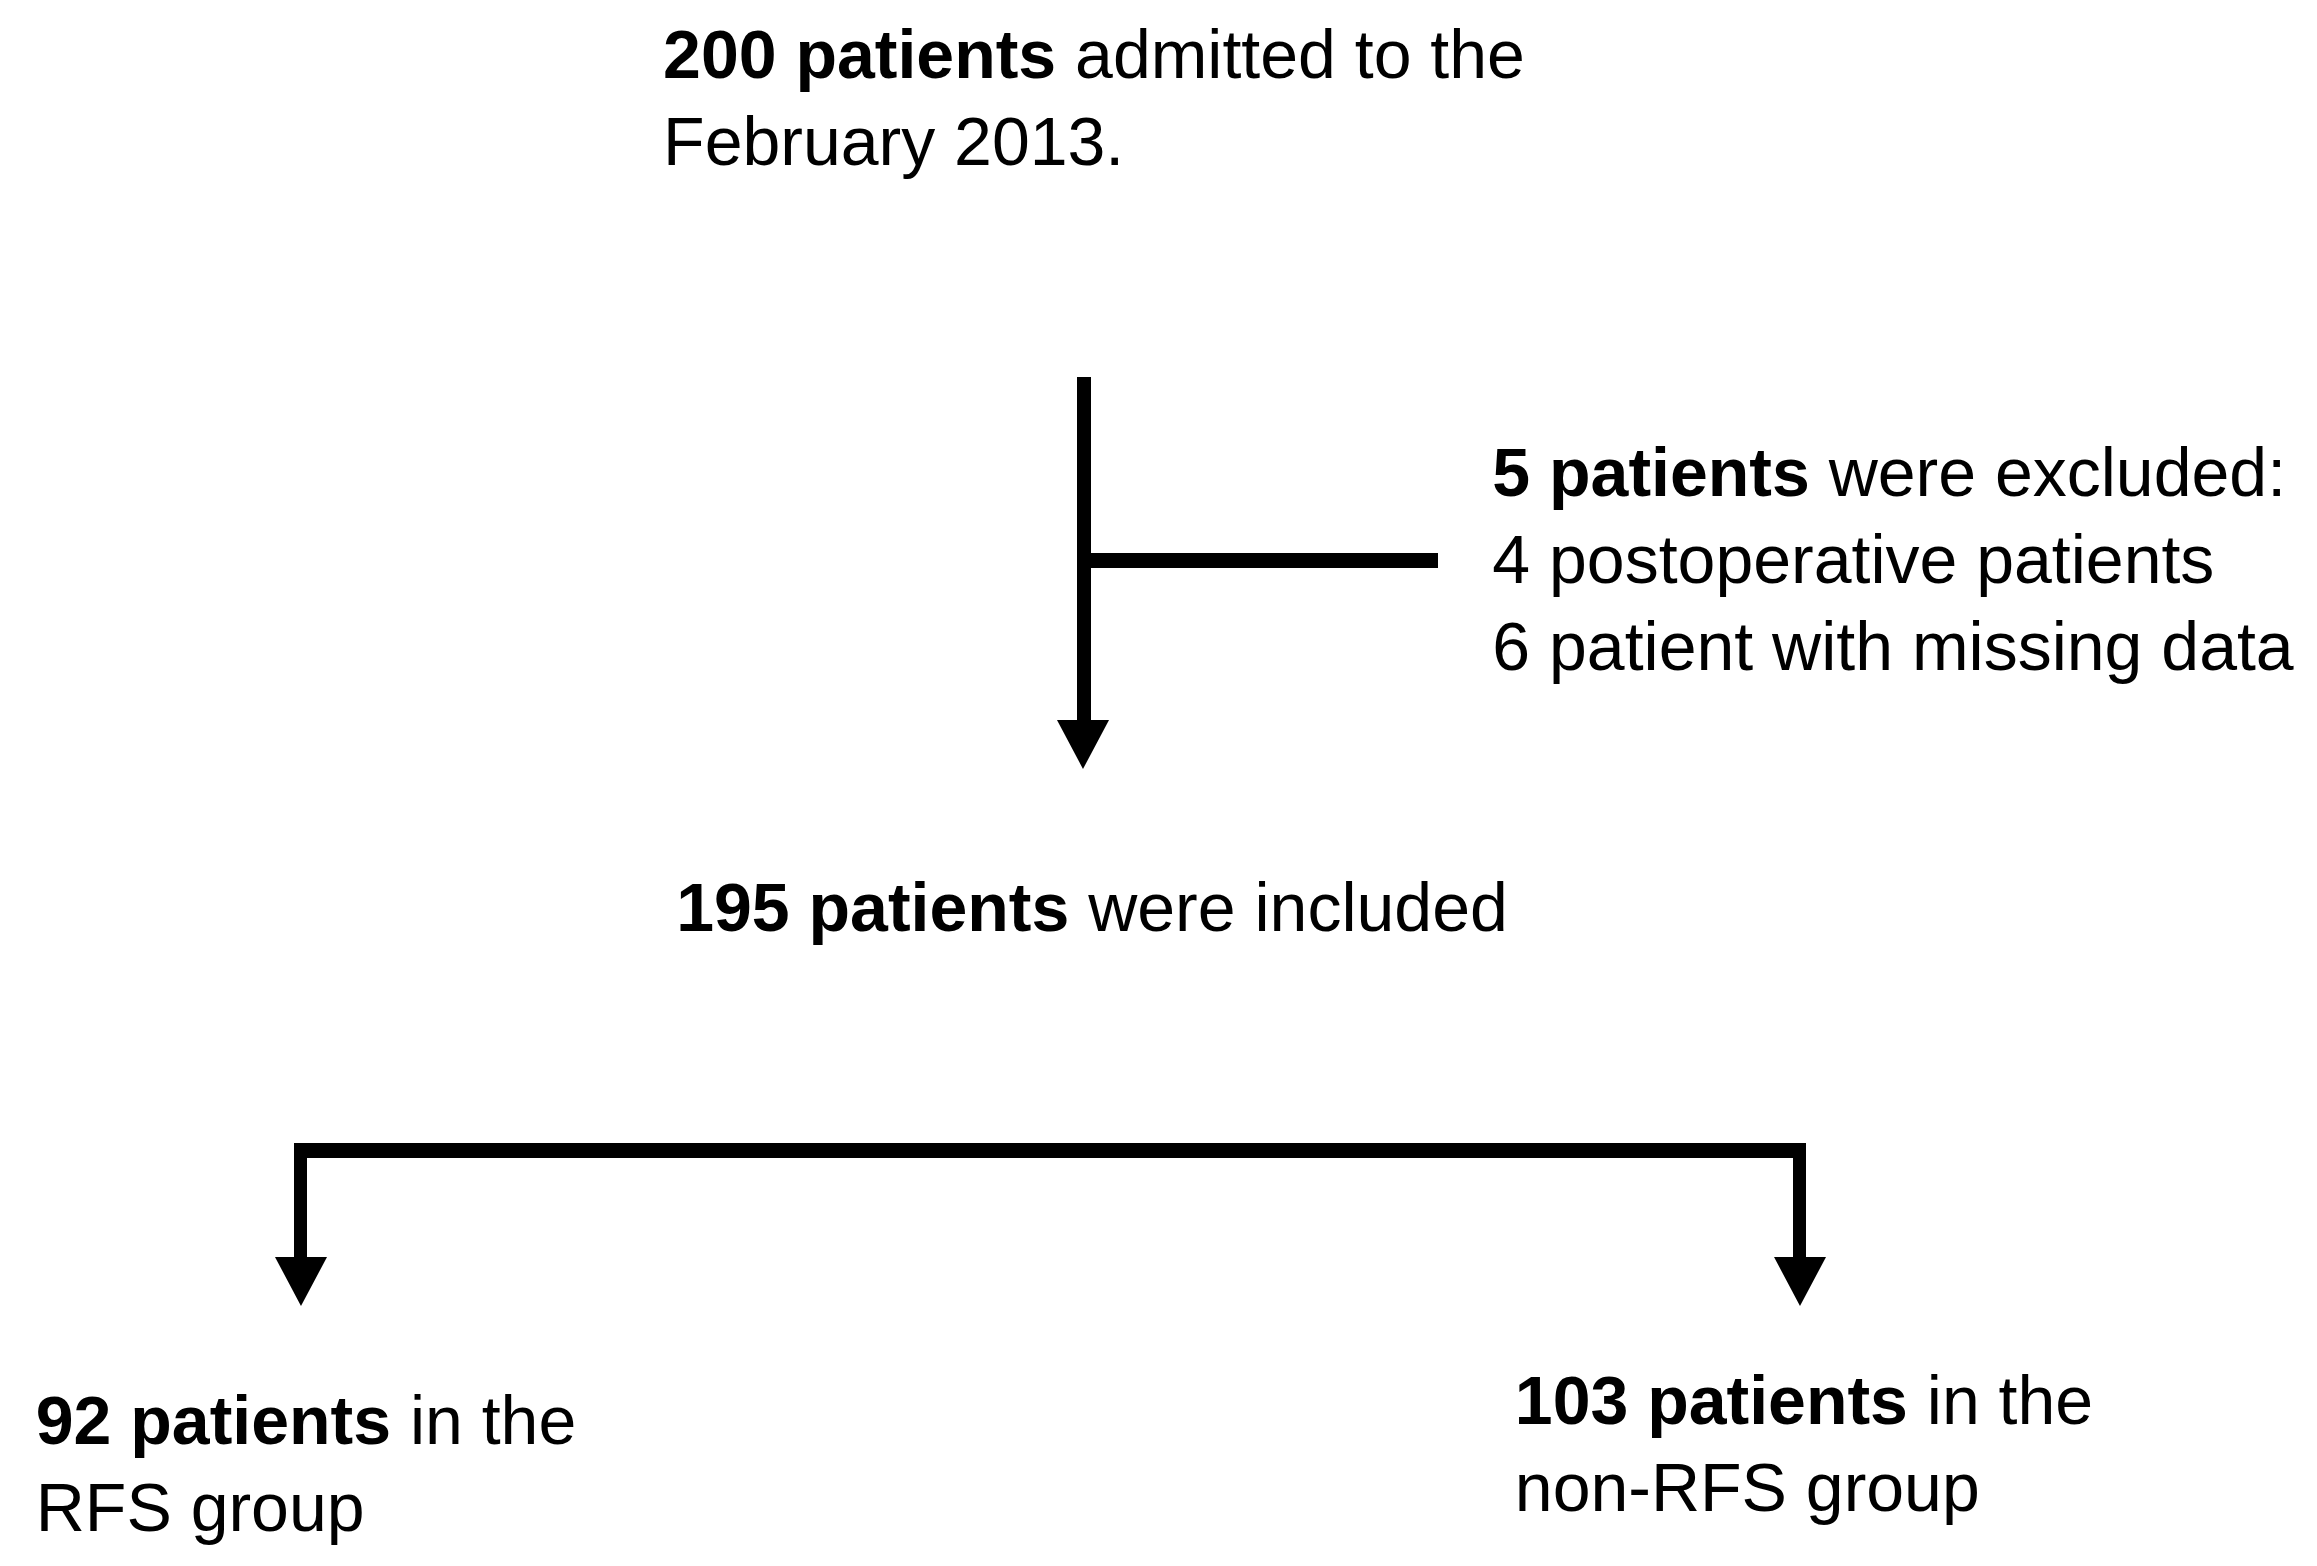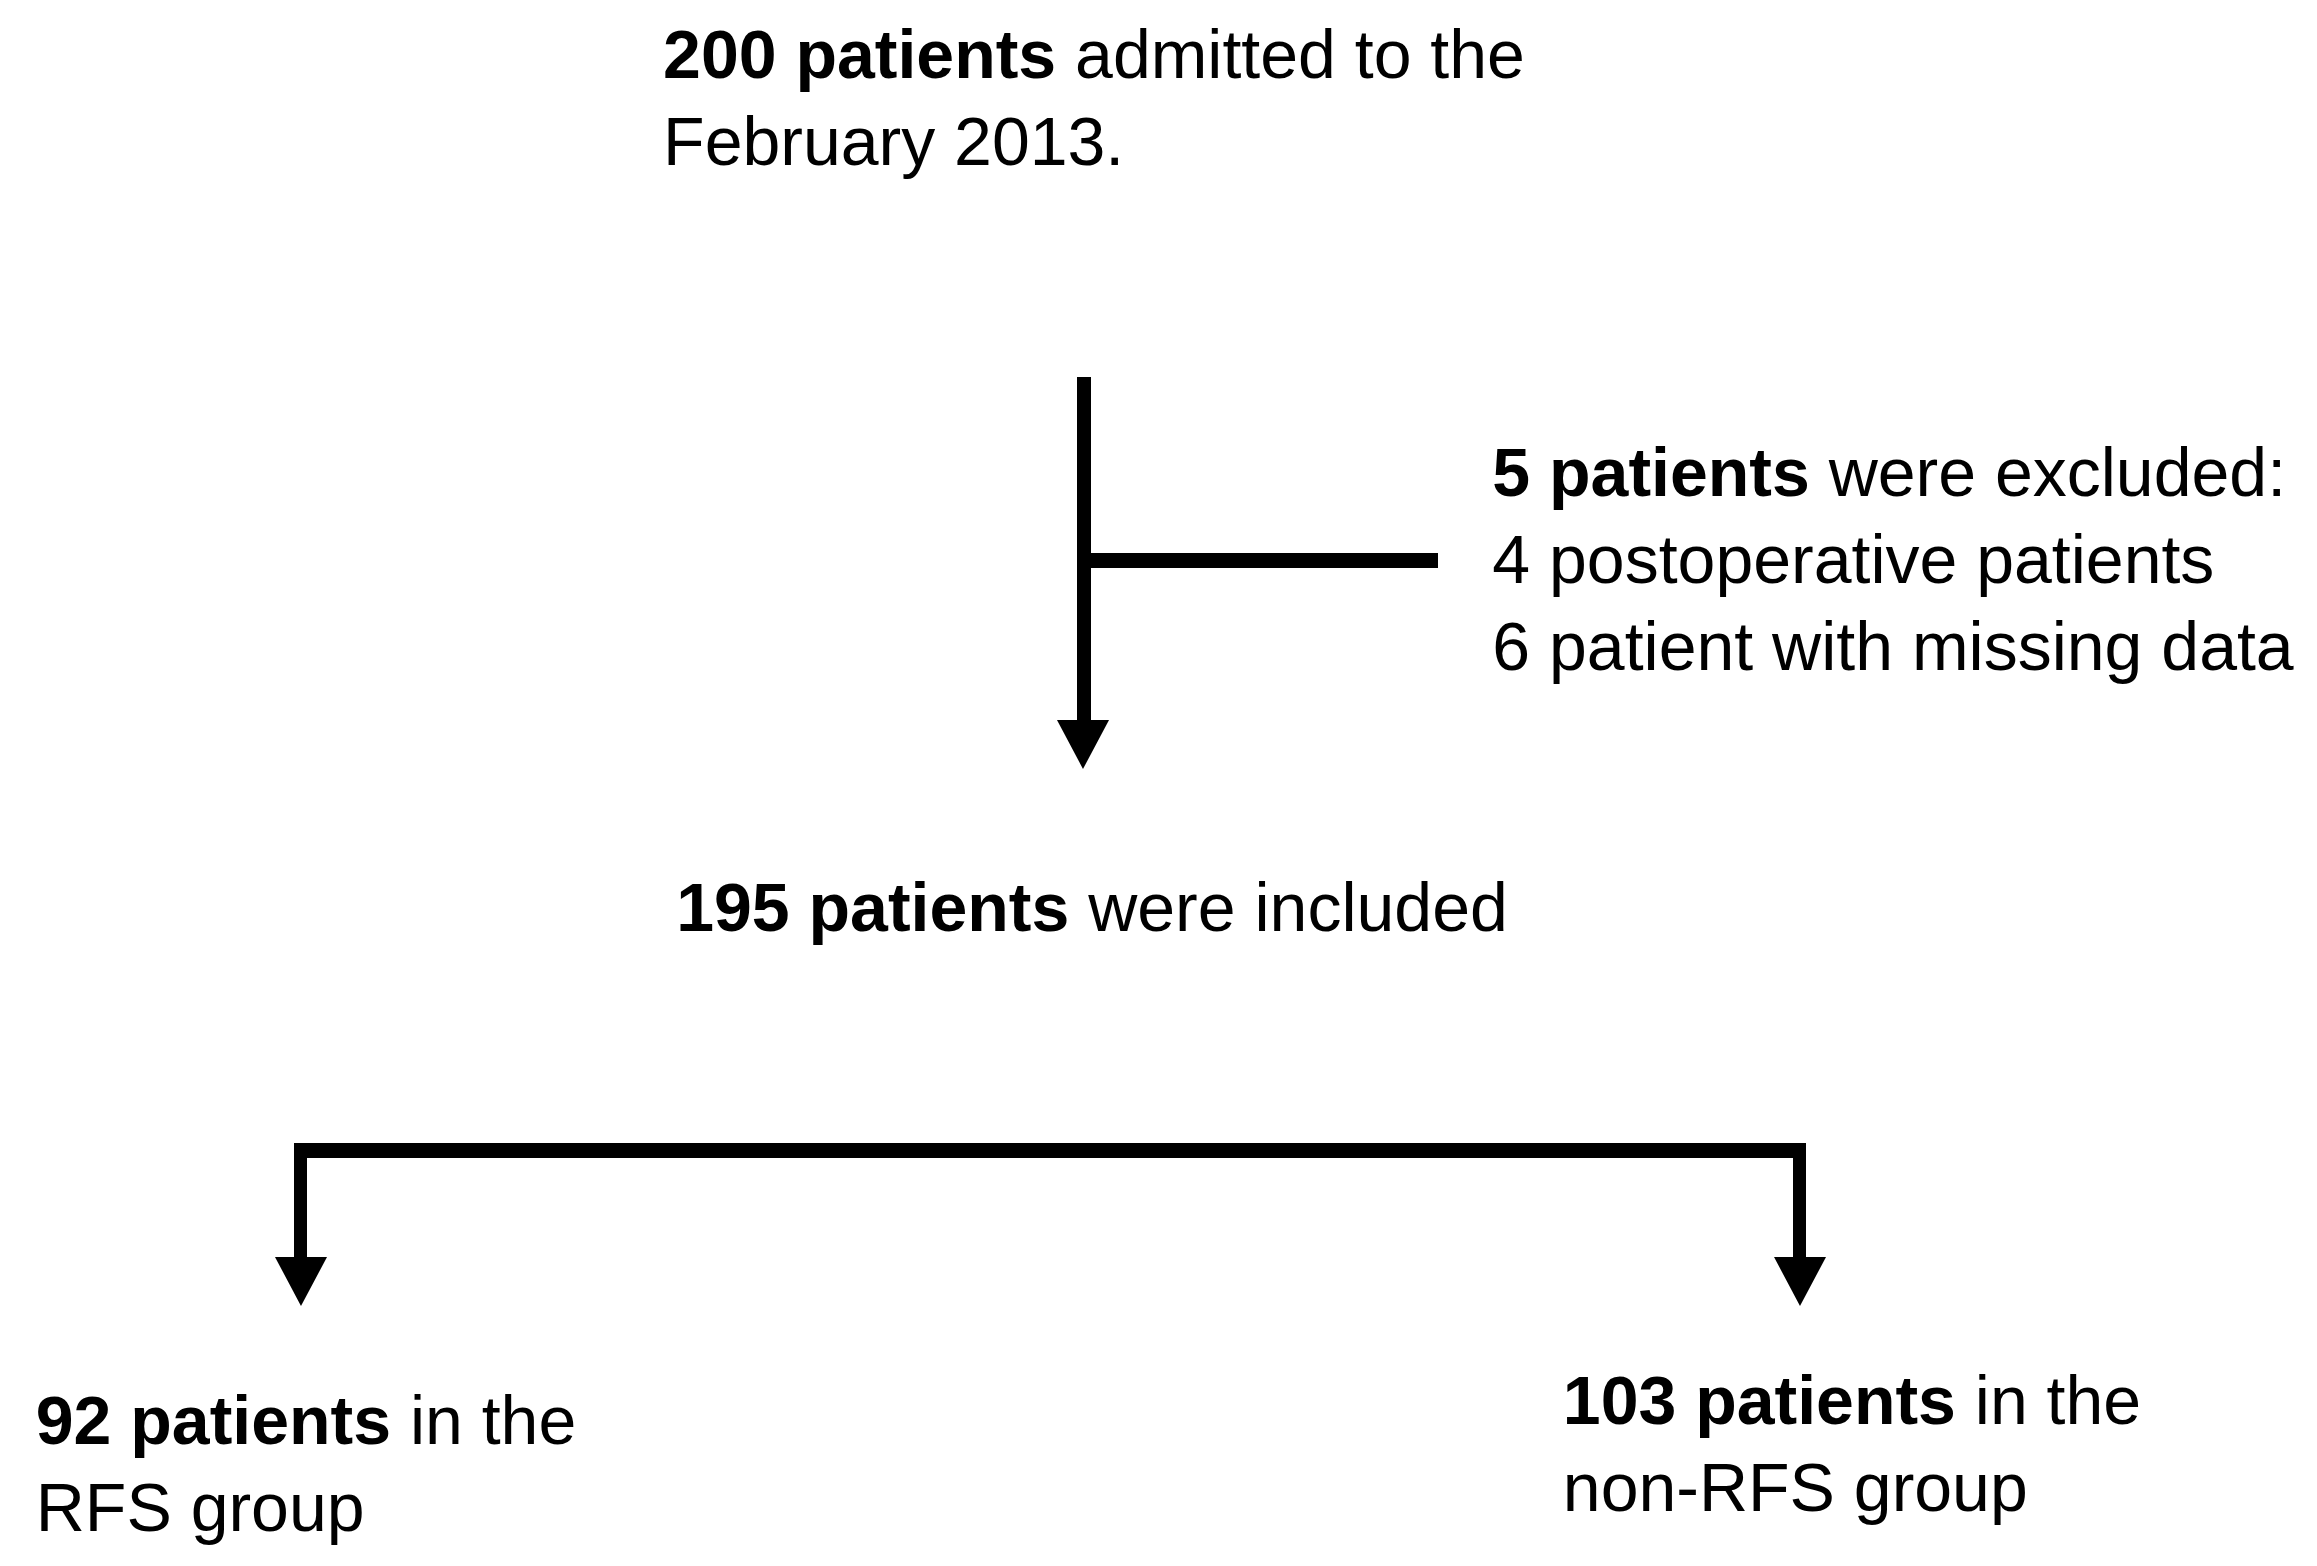--- a/index.html
+++ b/index.html
@@ -39,21 +39,21 @@
 
   
   .split-bar        { left: 294px;  top: 1143px; width: 1512px; height: 15px; }
   .left-arrow-shaft { left: 294px;  top: 1151px; width: 13px;  height: 109px; }
   .left-arrow-head  { left: 275px;  top: 1257px; }
   .right-arrow-shaft{ left: 1793px; top: 1151px; width: 13px;  height: 109px; }
   .right-arrow-head { left: 1774px; top: 1257px; }
 
   
   .node-rfs     { left: 306px;  top: 1377px; }
-  .node-non-rfs { left: 1804px; top: 1357px; margin-left: 48px; }
+  .node-non-rfs { left: 1804px; top: 1357px; }
 </style>
 </head>
 <body>
 
 <div class="node node-admitted">
   <div><span class="b">200 patients</span><span> admitted to the</span></div>
   <div>February 2013.</div>
 </div>
 
 <div class="vline main-arrow-shaft"></div>

